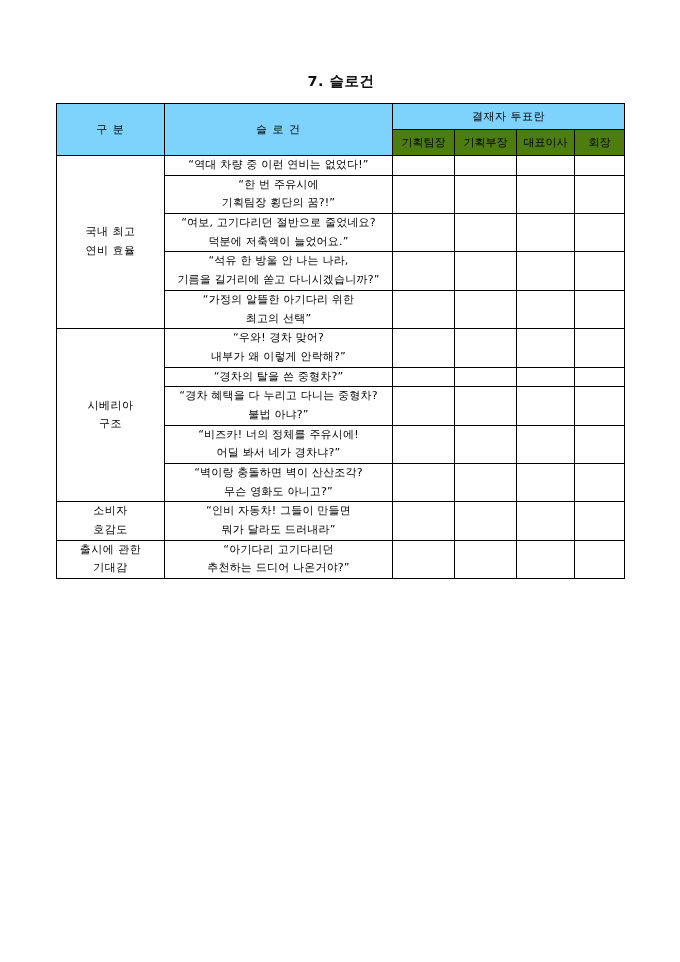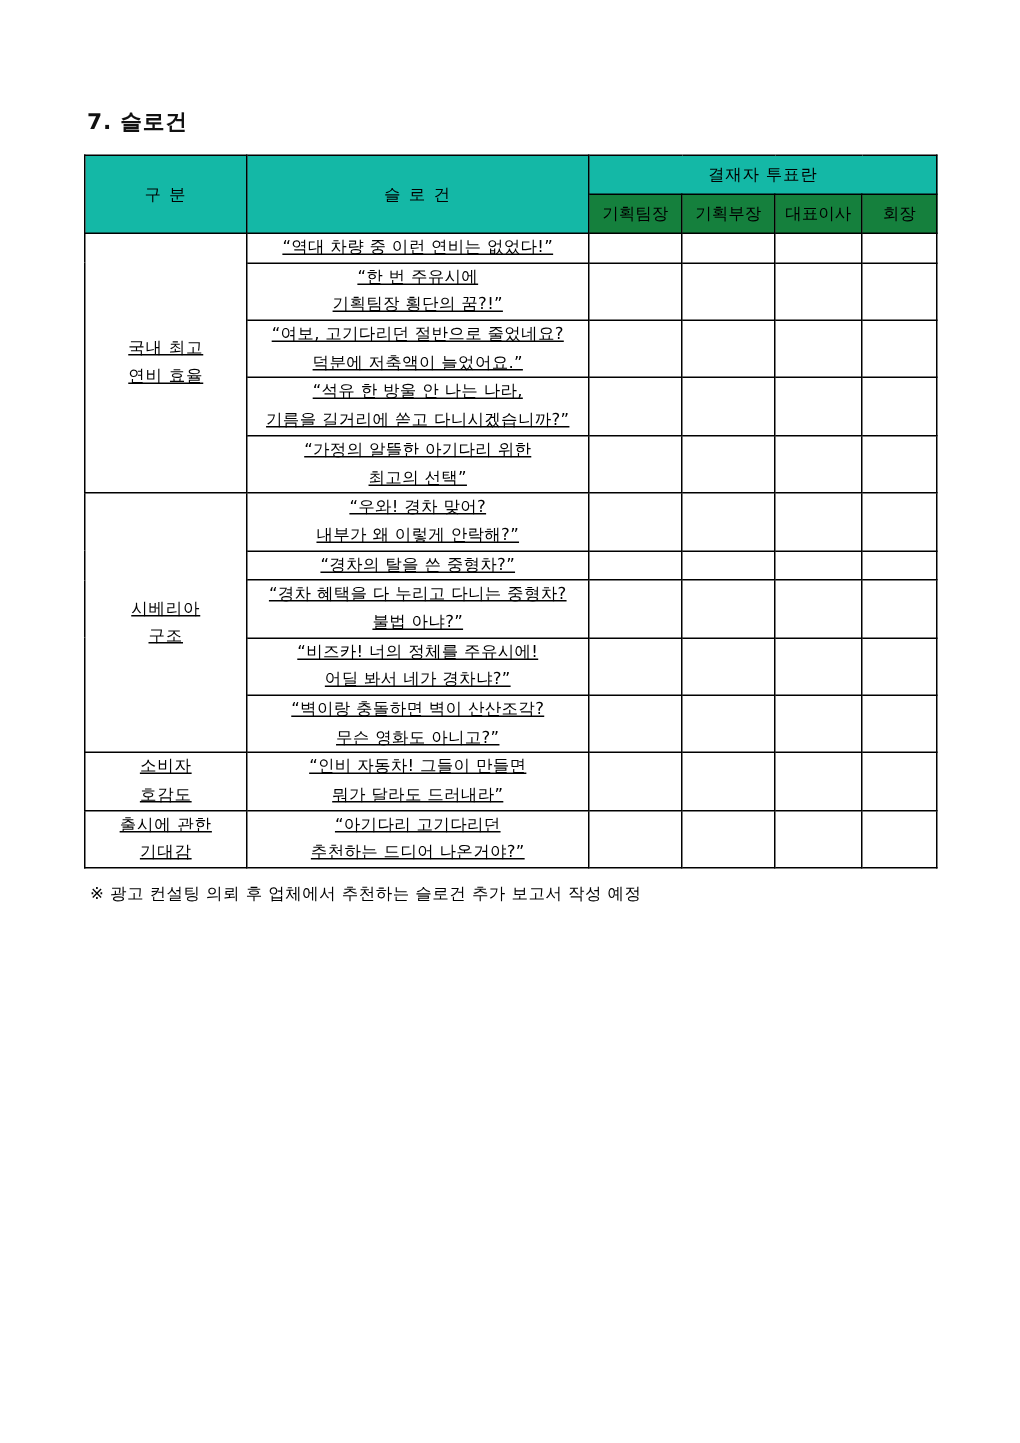--- a/index.html
+++ b/index.html
@@ -20,75 +20,75 @@
     height: 962px;
     box-sizing: border-box;
     padding: 72px 56px 0 56px;
   }
   .doc-title {
     font-size: 14.5px;
     font-weight: bold;
     letter-spacing: 0.5px;
     margin: 0 0 12px 2px;
     color: #111;
+    text-align: center;
   }
   table.slogan-table {
     border-collapse: collapse;
     width: 568px;
     table-layout: fixed;
   }
   table.slogan-table td,
   table.slogan-table th {
     border: 1px solid #000000;
     font-weight: normal;
     font-size: 11px;
     padding: 0;
     vertical-align: middle;
     text-align: center;
     color: #000;
   }
   .hdr-cell {
-    background: #14b8a6;
+    background: #7dd3fc;
     height: 25px;
     font-size: 11.5px;
     letter-spacing: 1px;
   }
   .hdr-cell.vote-group {
     letter-spacing: 0.5px;
   }
   .hdr-sub {
-    background: #15803d;
+    background: #4d7c0f;
     height: 25px;
     font-size: 11px;
     letter-spacing: 0px;
   }
   .cat-cell {
     font-size: 11.5px;
     line-height: 1.7;
     letter-spacing: 0.5px;
-    text-decoration: underline;
   }
   .slogan-cell {
     font-size: 11.2px;
     line-height: 1.7;
     padding: 9px 6px;
     letter-spacing: 0.2px;
   }
   .vote-cell {
     height: 100%;
   }
   .footnote {
     margin-top: 9px;
     margin-left: 4px;
     font-size: 11px;
     letter-spacing: 0.3px;
     color: #000;
   }
   .cat-line { display: block; }
-  .sl-line { display: block; white-space: nowrap; text-decoration: underline; }
+  .sl-line { display: block; white-space: nowrap; }
   
   col.c-cat { width: 108px; }
   col.c-slogan { width: 228px; }
   col.c-v1 { width: 62px; }
   col.c-v2 { width: 62px; }
   col.c-v3 { width: 58px; }
   col.c-v4 { width: 50px; }
 </style>
 </head>
 <body>
@@ -255,15 +255,14 @@
         </td>
         <td class="vote-cell"></td>
         <td class="vote-cell"></td>
         <td class="vote-cell"></td>
         <td class="vote-cell"></td>
       </tr>
 
     </tbody>
   </table>
 
-  <div class="footnote">※  광고 컨설팅 의뢰 후 업체에서 추천하는 슬로건 추가 보고서 작성 예정</div>
 
 </div>
 
 </body></html>

